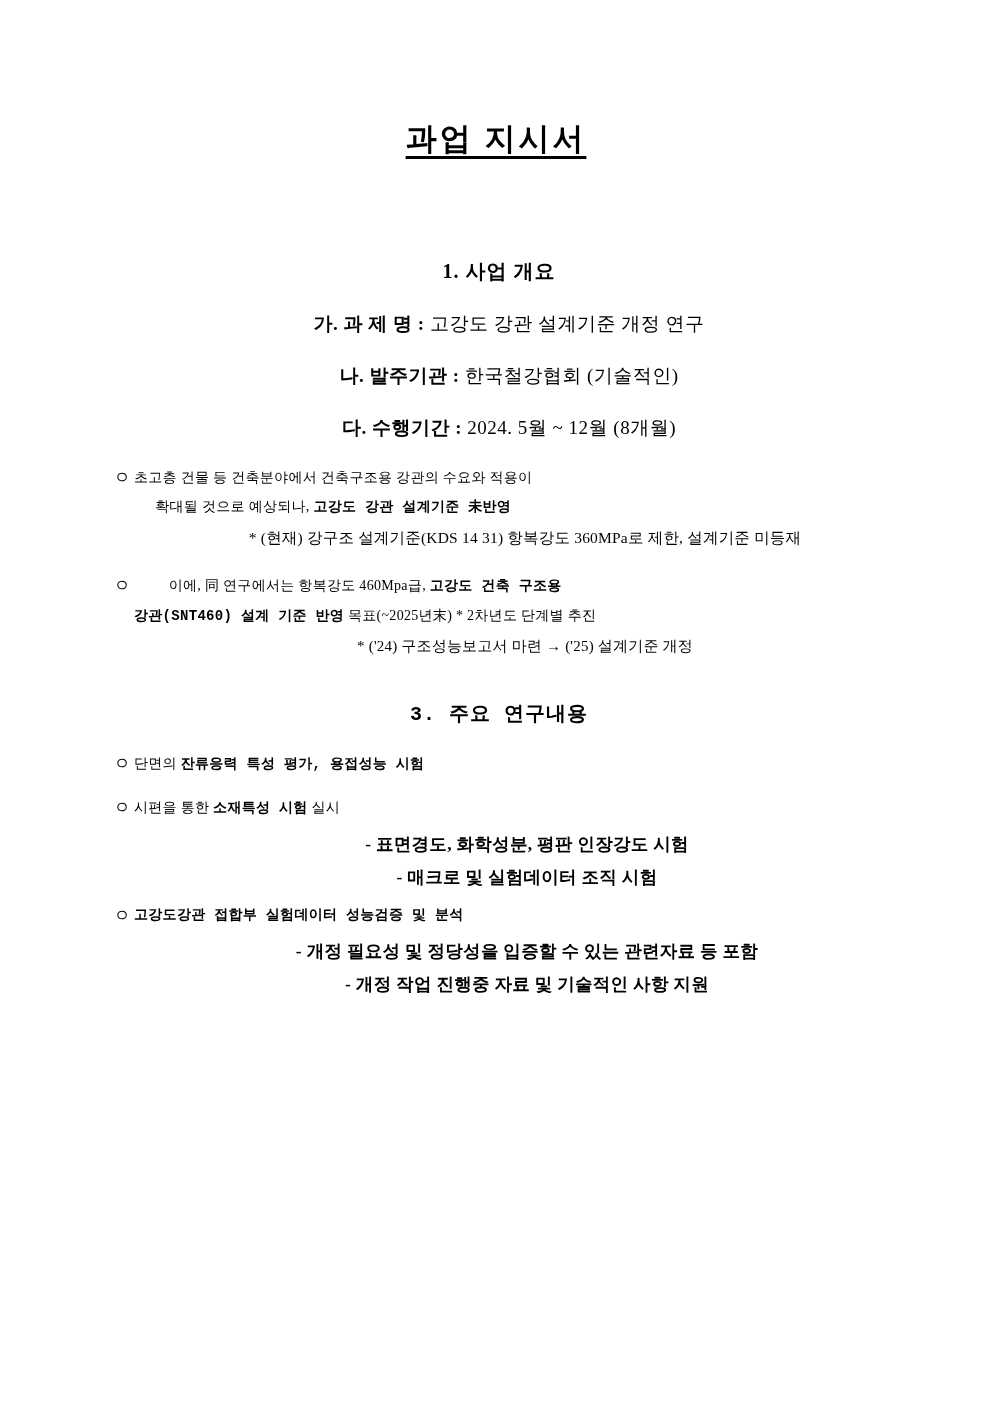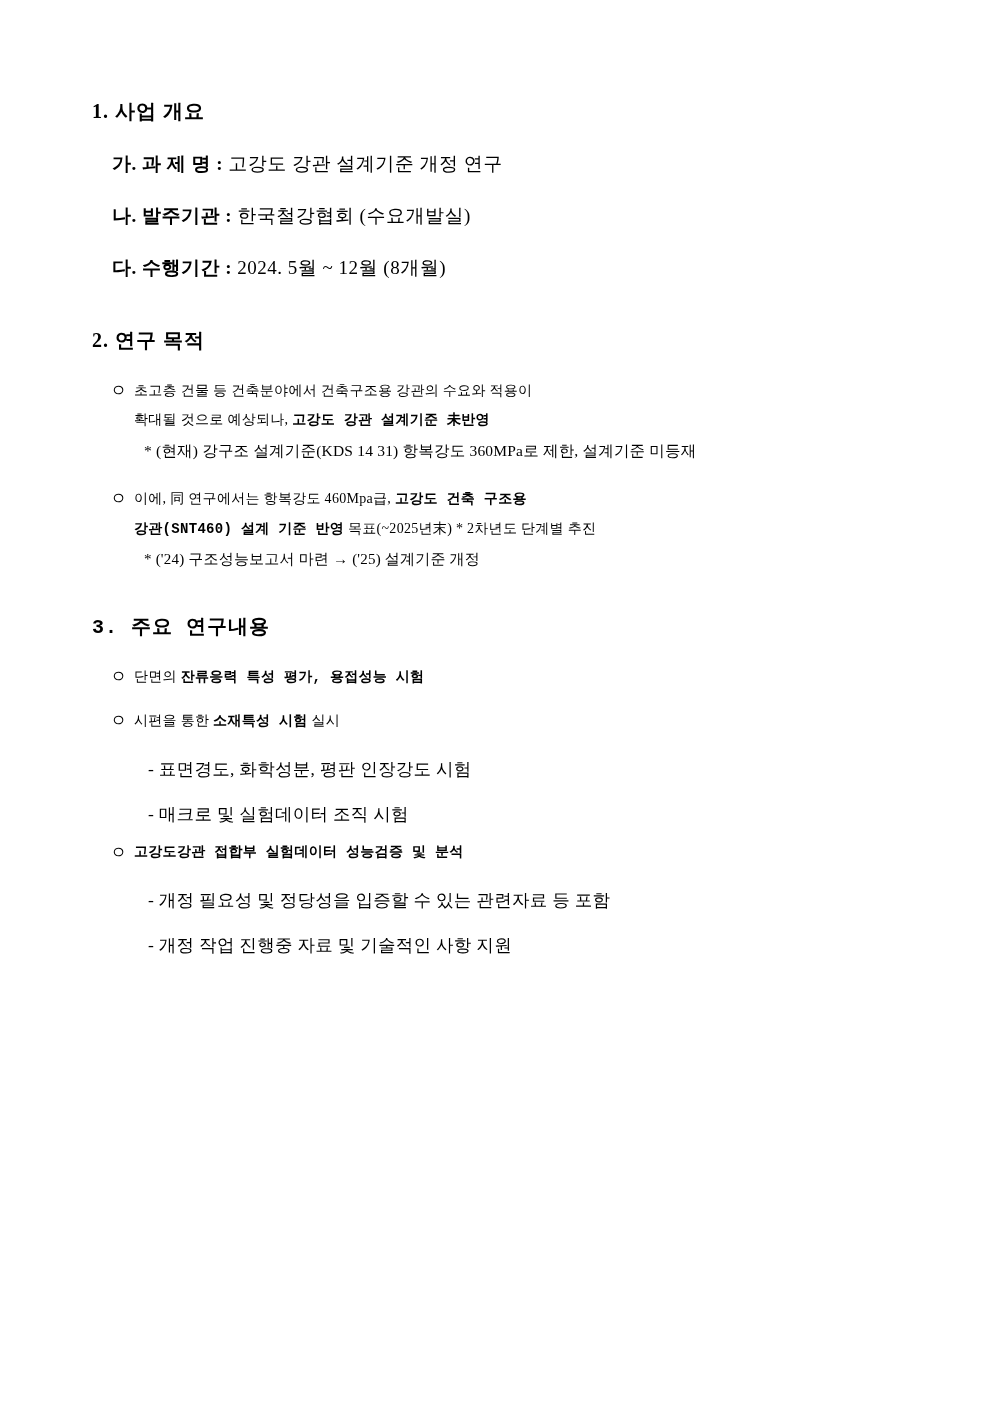--- a/index.html
+++ b/index.html
@@ -28,20 +28,21 @@
     font-weight: bold;
     letter-spacing: 3px;
     margin-top: 118px;
     margin-bottom: 0;
     text-decoration: underline;
     text-underline-offset: 7px;
   }
 
   .section {
     margin-top: 0;
+    text-align: center;
   }
   .section-heading {
     font-size: 20px;
     font-weight: bold;
     letter-spacing: 1px;
     margin: 0;
   }
   .h-sec1 { margin-top: 98px; padding-left: 6px; }
   .h-sec2 { margin-top: 46px; padding-left: 6px; }
   .h-sec3 { margin-top: 44px; padding-left: 6px; font-family: Liberation Mono, monospace; }
@@ -86,52 +87,53 @@
     margin-top: 6px;
     letter-spacing: 0.2px;
   }
   .note-small {
     font-size: 15px;
   }
 
   .dash-row {
     font-size: 17.5px;
     padding-left: 62px;
-    margin-top: 21px;
+    margin-top: 9px;
     letter-spacing: 0.3px;
+    font-weight: bold;
   }
 
   .tight { margin-top: 14px; }
   .tight2 { margin-top: 12px; }
 </style>
 </head>
 <body>
 
 <div class="page">
 
+  <h1 class="doc-title">과업 지시서</h1>
 
   <div class="section">
     <div class="section-heading h-sec1">1. 사업 개요</div>
 
     <div class="sub-item">
       <span class="sub-label">가. 과 제 명 :</span>
       <span class="sub-value">고강도 강관 설계기준 개정 연구</span>
     </div>
     <div class="sub-item">
       <span class="sub-label">나. 발주기관 :</span>
-      <span class="sub-value">한국철강협회 (수요개발실)</span>
+      <span class="sub-value">한국철강협회 (기술적인)</span>
     </div>
     <div class="sub-item">
       <span class="sub-label">다. 수행기간 :</span>
       <span class="sub-value">2024. 5월 ~ 12월 (8개월)</span>
     </div>
   </div>
 
   <div class="section">
-    <div class="section-heading h-sec2">2. 연구 목적</div>
 
     <div class="bullet-row">
       <span class="bullet-mark">ㅇ</span>
       <span class="bullet-text">
         <span>초고층 건물 등 건축분야에서 건축구조용 강관의 수요와 적용이</span><br>
         <span>확대될 것으로 예상되나, </span><span class="b">고강도 강관 설계기준 未반영</span>
       </span>
     </div>
     <div class="note">* (현재) 강구조 설계기준(KDS 14 31) 항복강도 360MPa로 제한, 설계기준 미등재</div>
 

